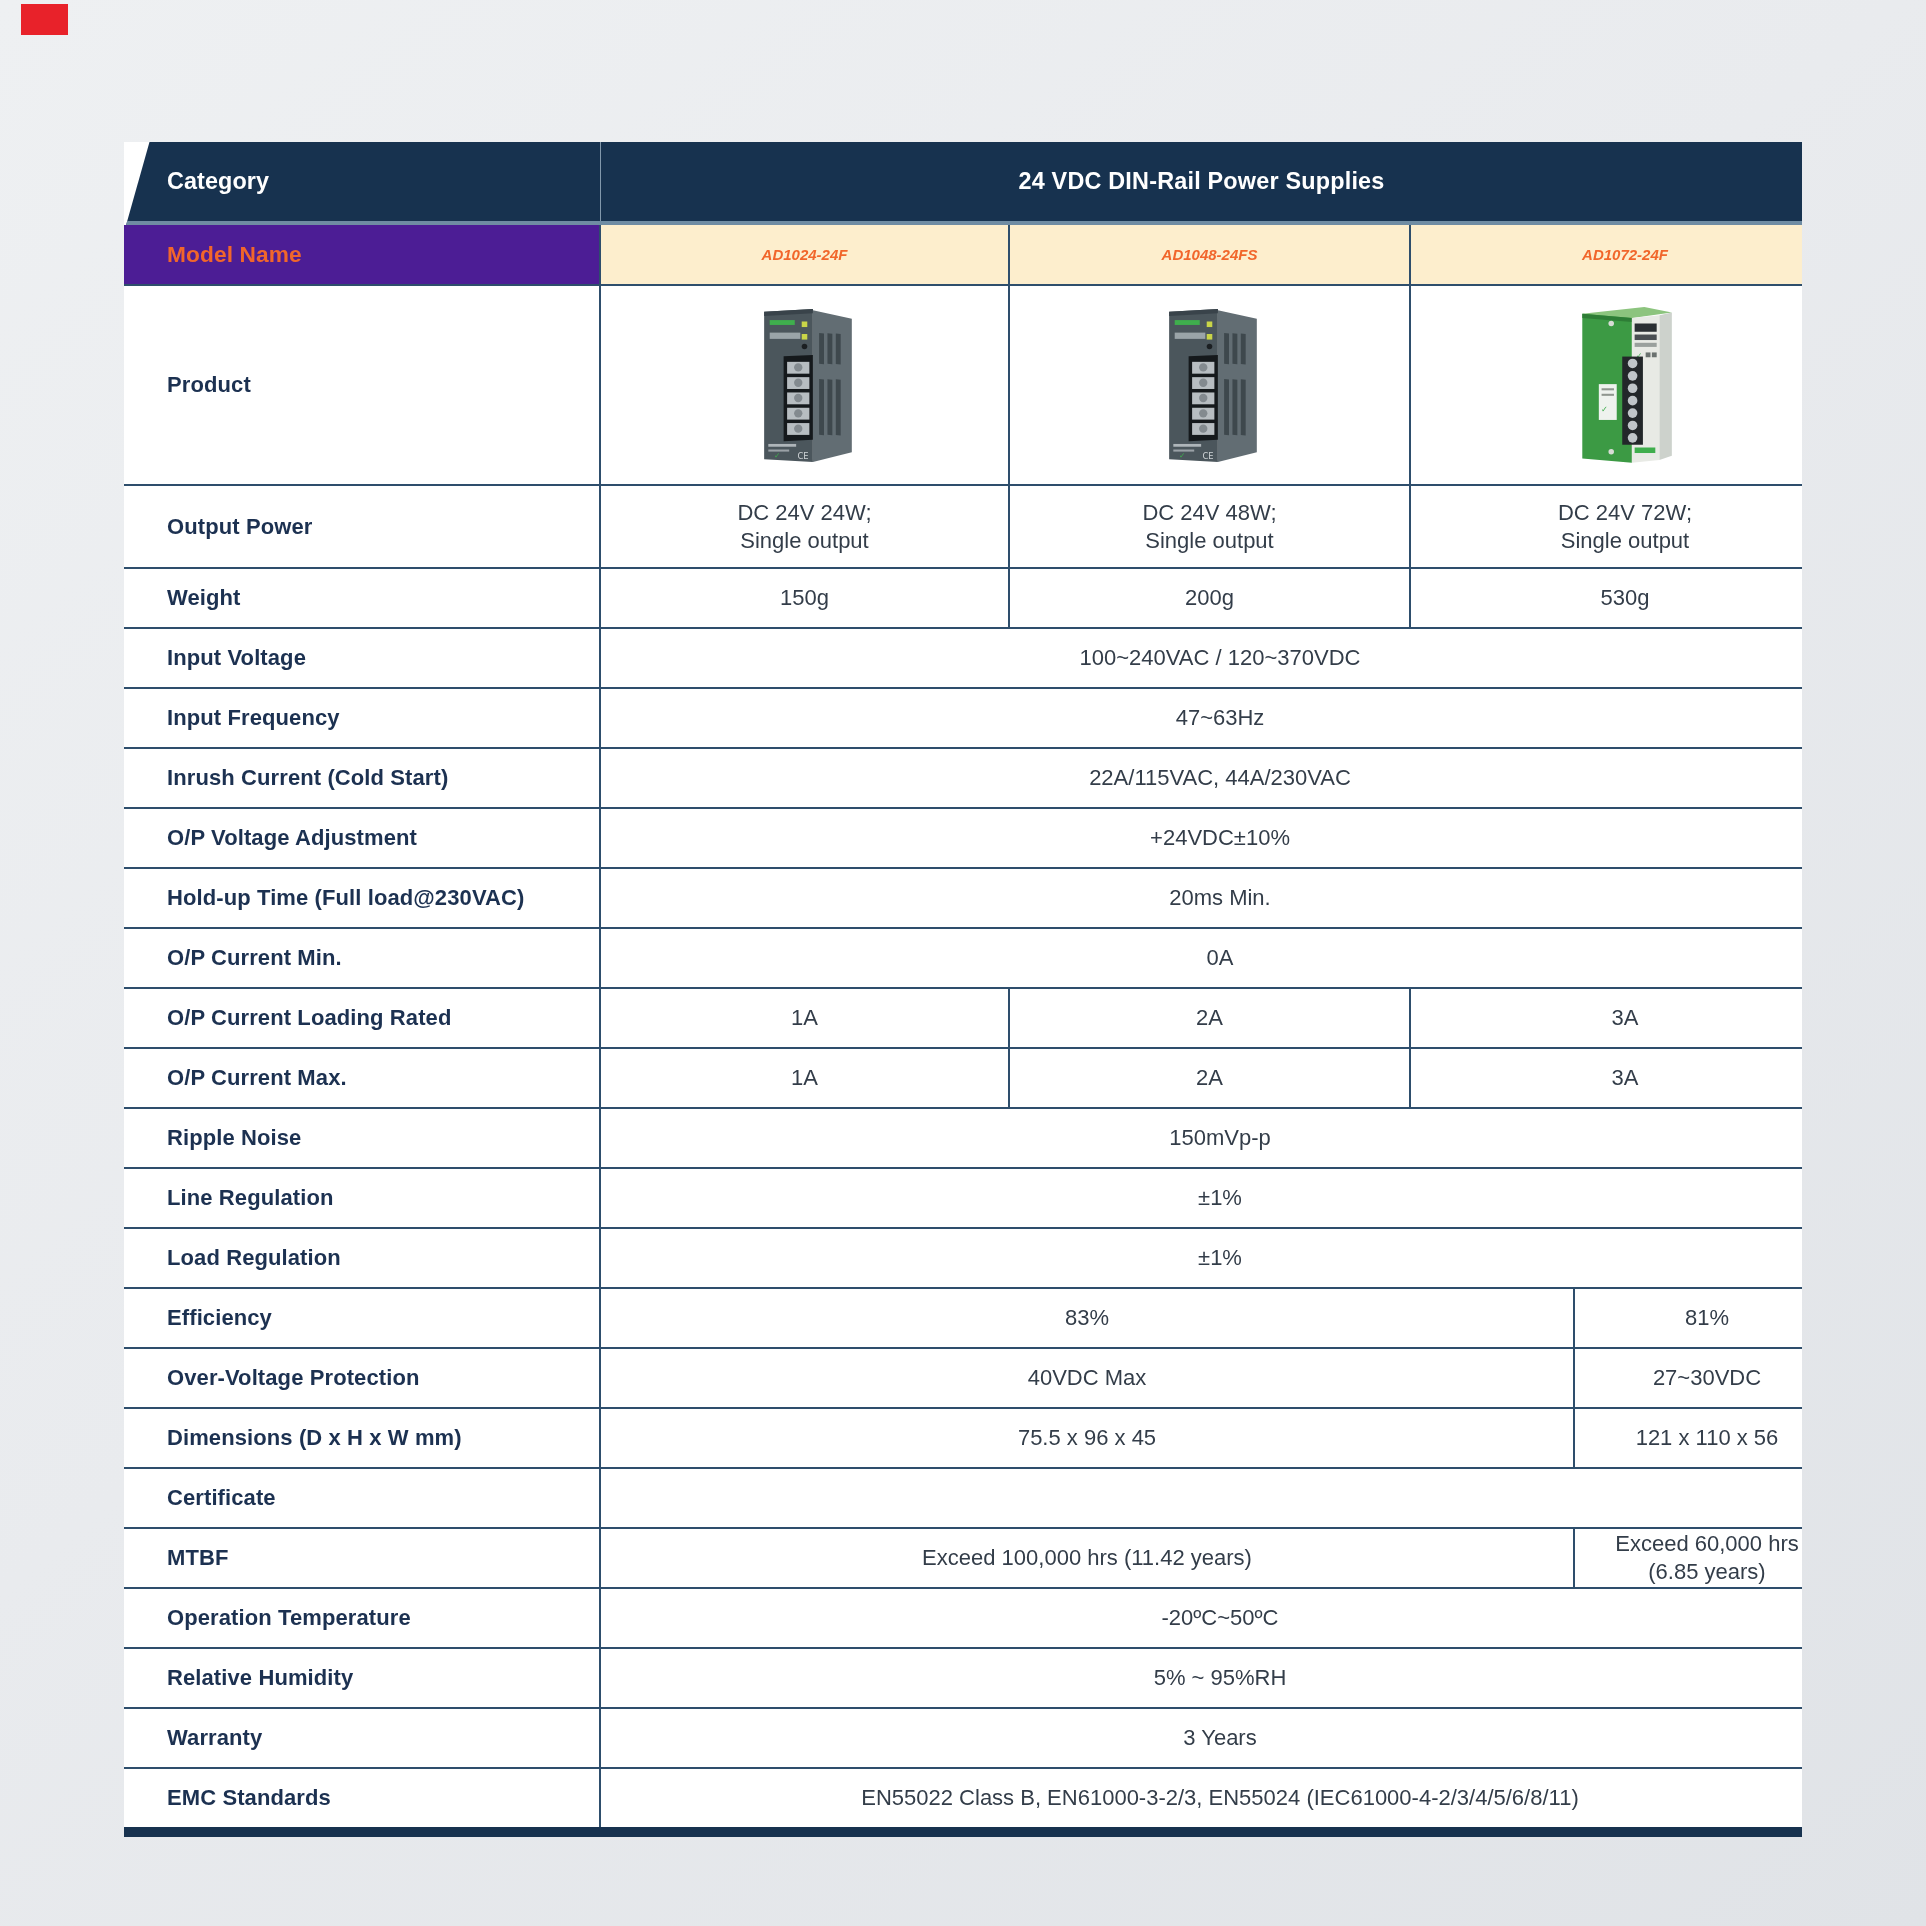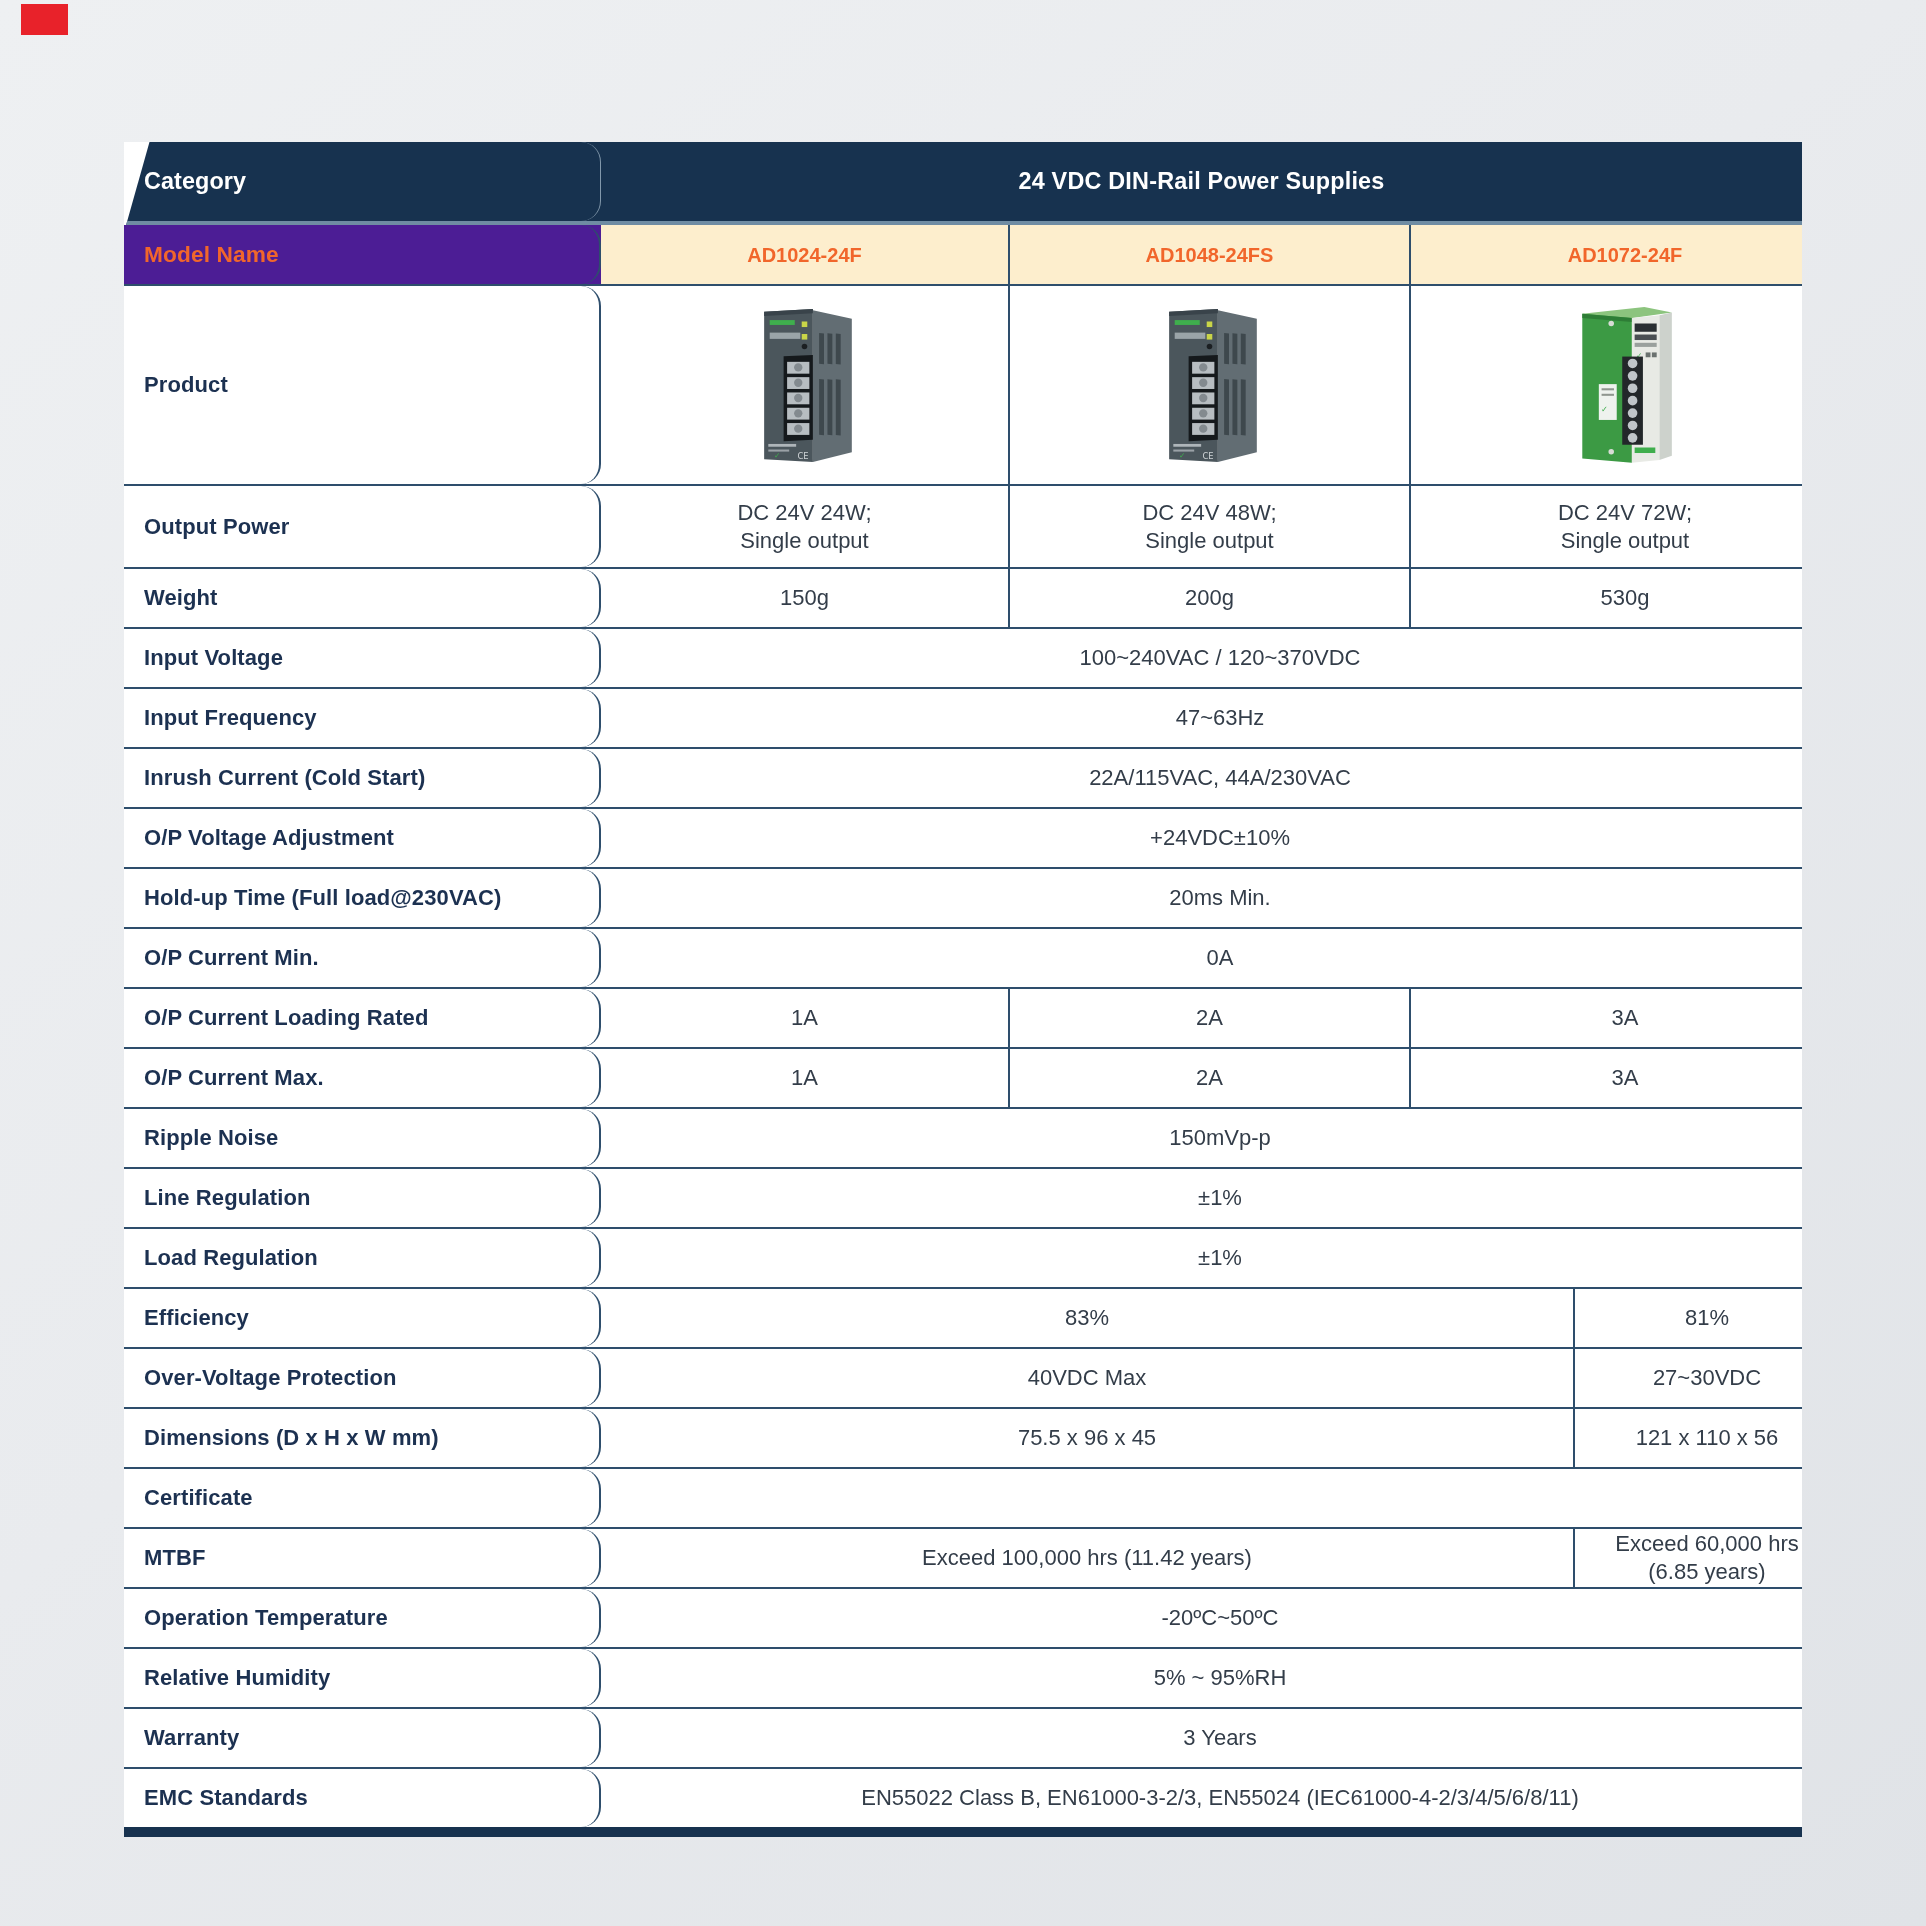--- a/index.html
+++ b/index.html
@@ -9,23 +9,23 @@
     font-family:"Liberation Sans","DejaVu Sans",sans-serif;
   }
   .corner-marker{position:absolute;left:21px;top:3.5px;width:47px;height:31px;background:#e8222a;}
   .spec-table{
     position:absolute;left:124px;top:142px;width:1678px;
     display:flex;flex-direction:column;background:#ffffff;
   }
   .r{display:flex;border-bottom:2.8px solid #2e4e6c;background:#fff;}
   .r:last-child{border-bottom:10px solid #17324f;}
   .lc{
-    width:477px;flex:none;box-sizing:border-box;padding-left:20px;
+    width:477px;flex:none;box-sizing:border-box;padding-left:43px;
     display:flex;align-items:center;border-right:2.1px solid #2e4e6c;
-    font-weight:bold;font-size:22px;color:#1c3151;letter-spacing:0.1px;border-radius:20px;
+    font-weight:bold;font-size:22px;color:#1c3151;letter-spacing:0.1px;
   }
   .v{
     box-sizing:border-box;display:flex;flex-direction:column;align-items:center;justify-content:center;
     border-right:2.1px solid #2e4e6c;font-size:22px;color:#333d49;text-align:center;line-height:28px;
   }
   .v:last-child{border-right:none;padding-left:37px;}
   .s1{width:409px;flex:none;}
   .s2{width:401px;flex:none;}
   .s3{flex:1;}
   .s12{width:974px;flex:none;}
@@ -40,21 +40,21 @@
     clip-path:polygon(25.5px 0,100% 0,100% 100%,2.1px 100%);
   }
   .head-row .lc{color:#ffffff;font-size:23.4px;border-right:1.4px solid #8298ab;}
   .head-title{
     flex:1;display:flex;align-items:center;justify-content:center;
     color:#ffffff;font-weight:bold;font-size:23.4px;letter-spacing:0.2px;
   }
   
   .model-row{background:#4c1d95;}
   .model-row .lc{color:#f1662b;font-size:22.7px;}
-  .model-row .v{font-weight:bold;font-size:20px;color:#f1662b;background:#fdeecd;}
+  .model-row .v{font-weight:bold;font-size:15px;color:#f1662b;background:#fdeecd;font-style:italic;}
   
   .prod-cell{justify-content:center;}
 </style>
 </head>
 <body>
 
 <div class="corner-marker"></div>
 
 <div class="spec-table">
 

